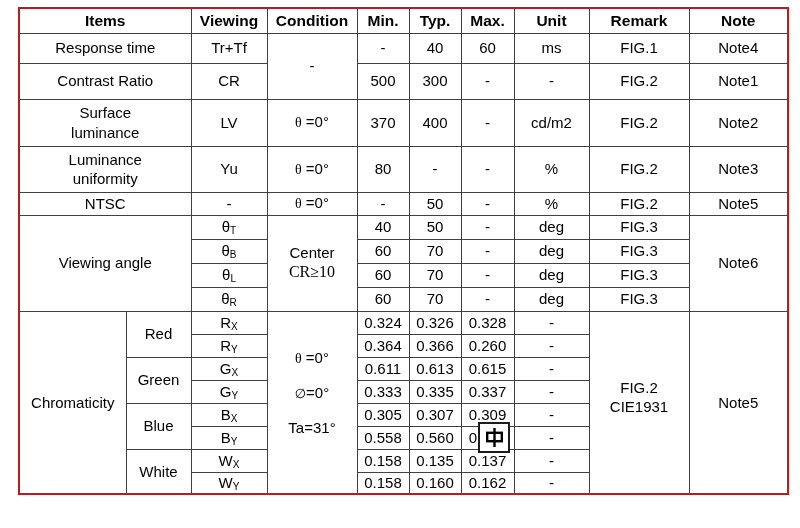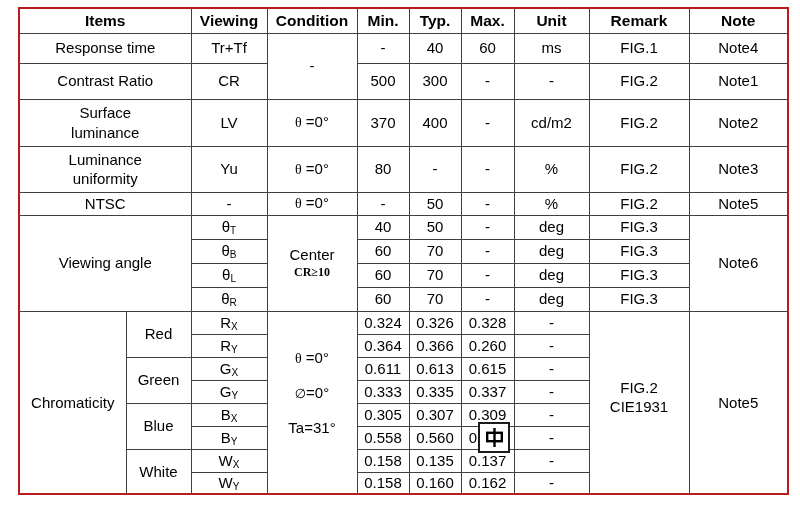--- a/index.html
+++ b/index.html
@@ -21,21 +21,21 @@
     background:#fff;
   }
   .spec-table th { font-weight:bold; font-size:15.5px; }
   .al { text-align:left; padding-left:1px; }
   .sub { font-size:10px; vertical-align:-2px; }
   .serif { font-family:"Liberation Serif", serif; }
   .theta { font-family:"Liberation Serif", serif; font-size:14px; }
   .phi { font-family:"Liberation Serif", serif; font-size:13px; }
   .cond-gap { margin-left:4px; }
   .line { display:block; }
-  .va-cond .serif { font-size:12px;font-weight:bold; }
+  .va-cond .serif { font-size:16px; }
   .chroma-cond-block { transform:translateY(-10px); }
   .chroma-cond-block .cond-line { display:block; height:35px; line-height:35px; }
   .remark-block { transform:translateY(-5px); }
   .ime-cursor {
     position:absolute; left:478px; top:422px;
     width:28px; height:27px;
     background:#fff; border:2px solid #1c1c1c;
     display:flex; align-items:center; justify-content:center;
     z-index:10;
   }

